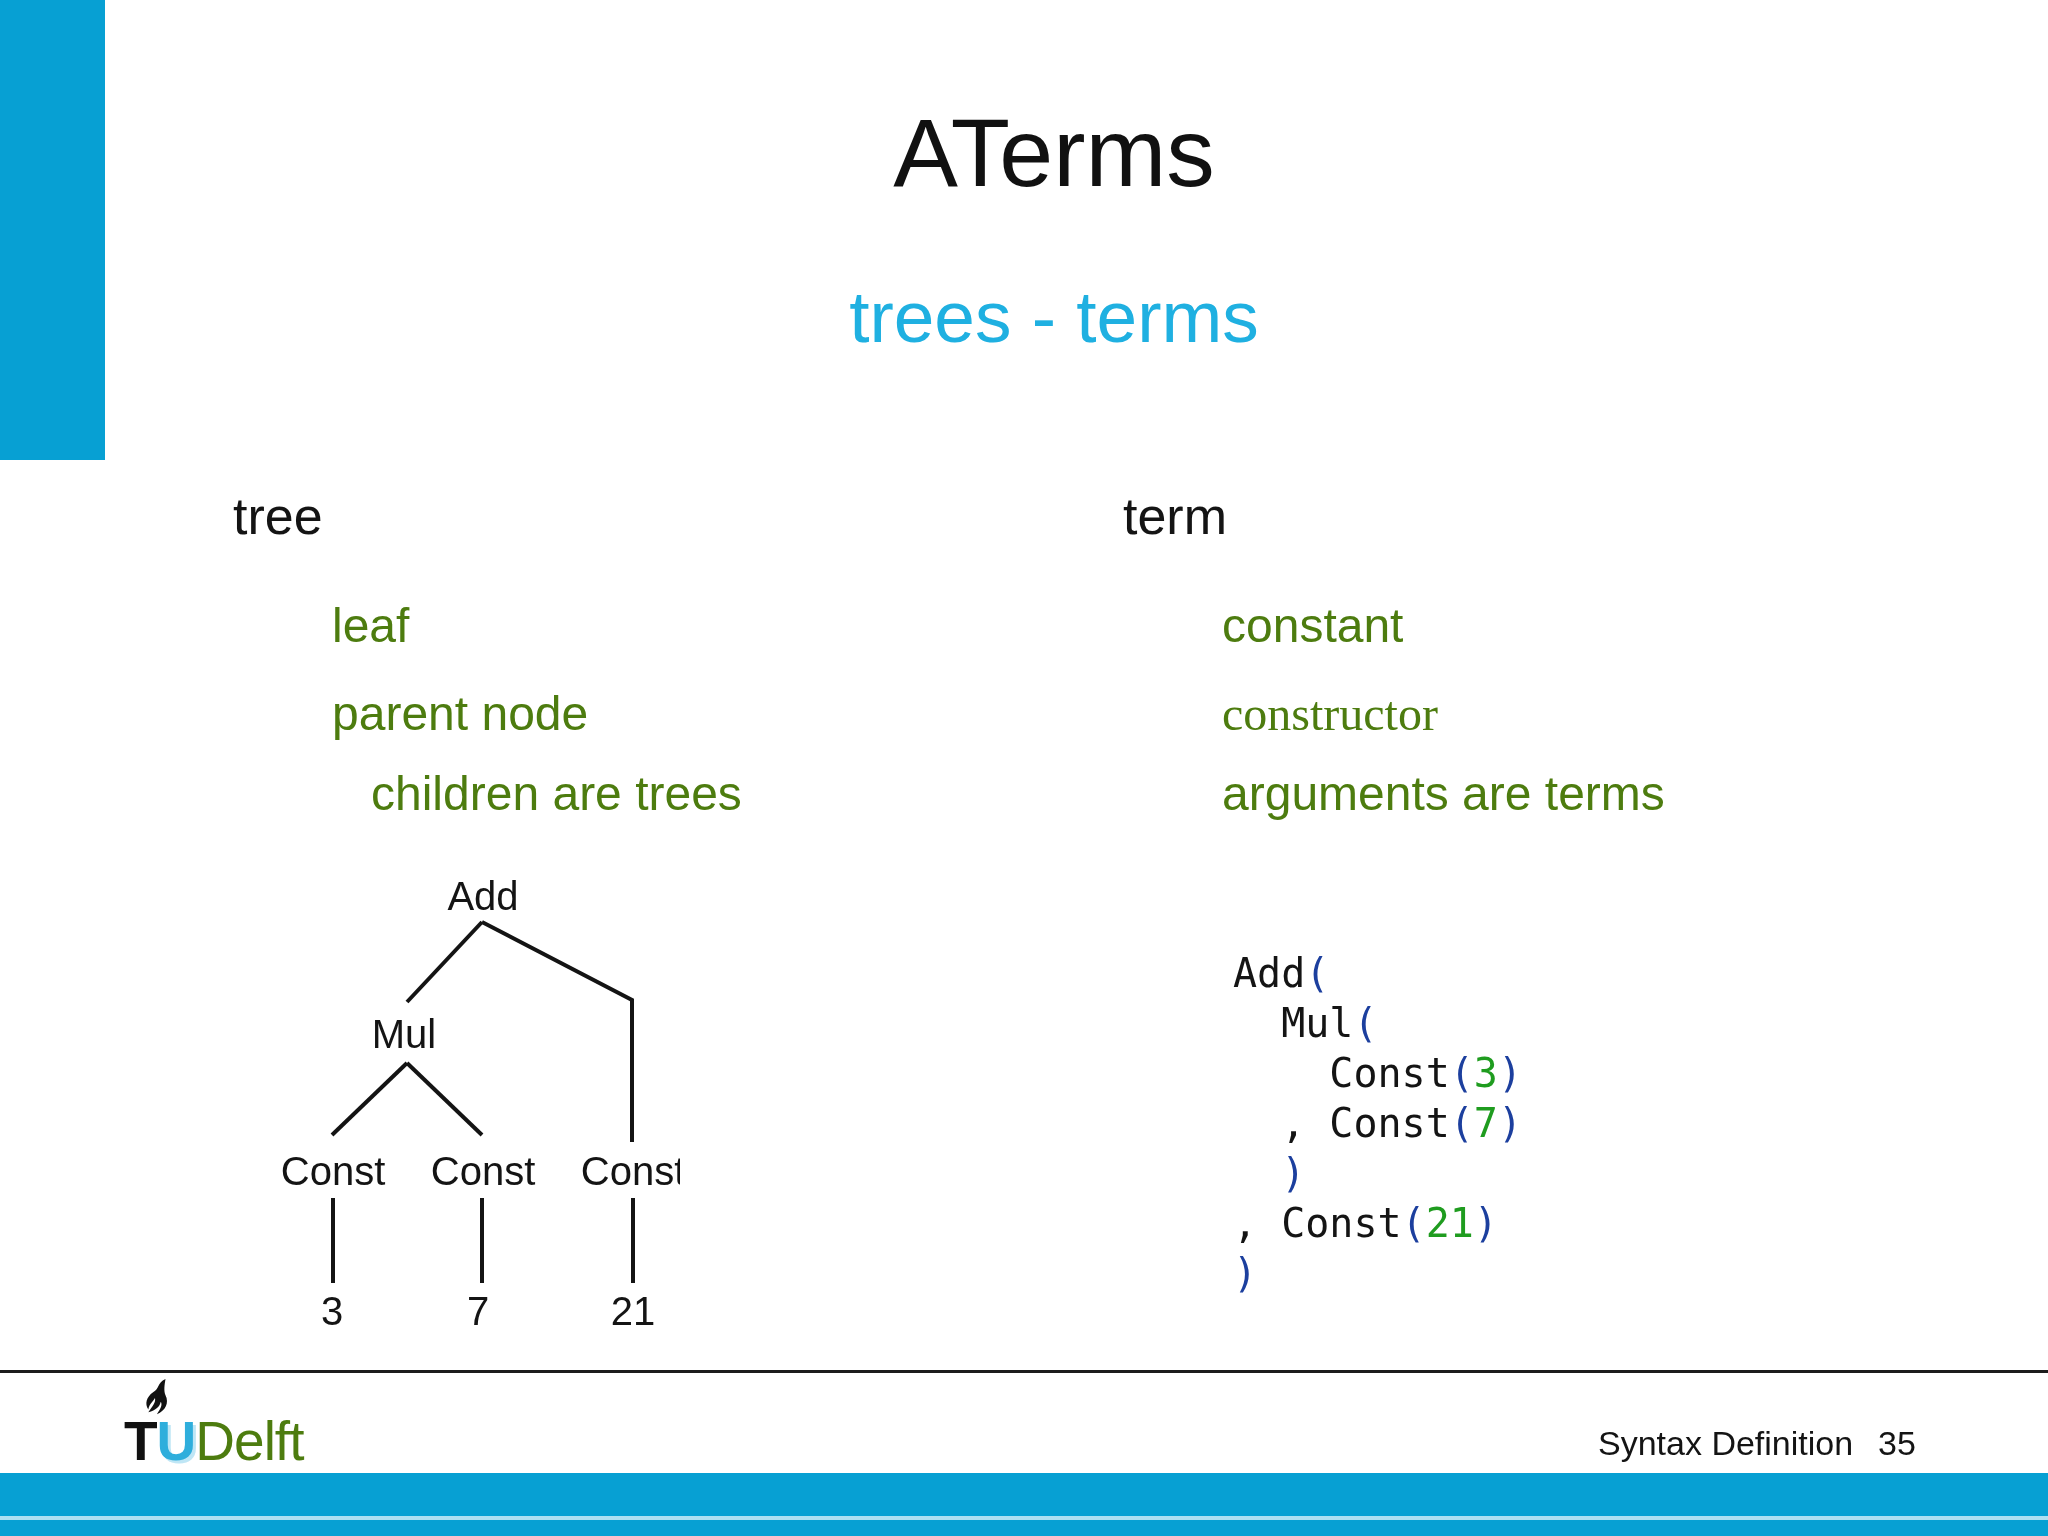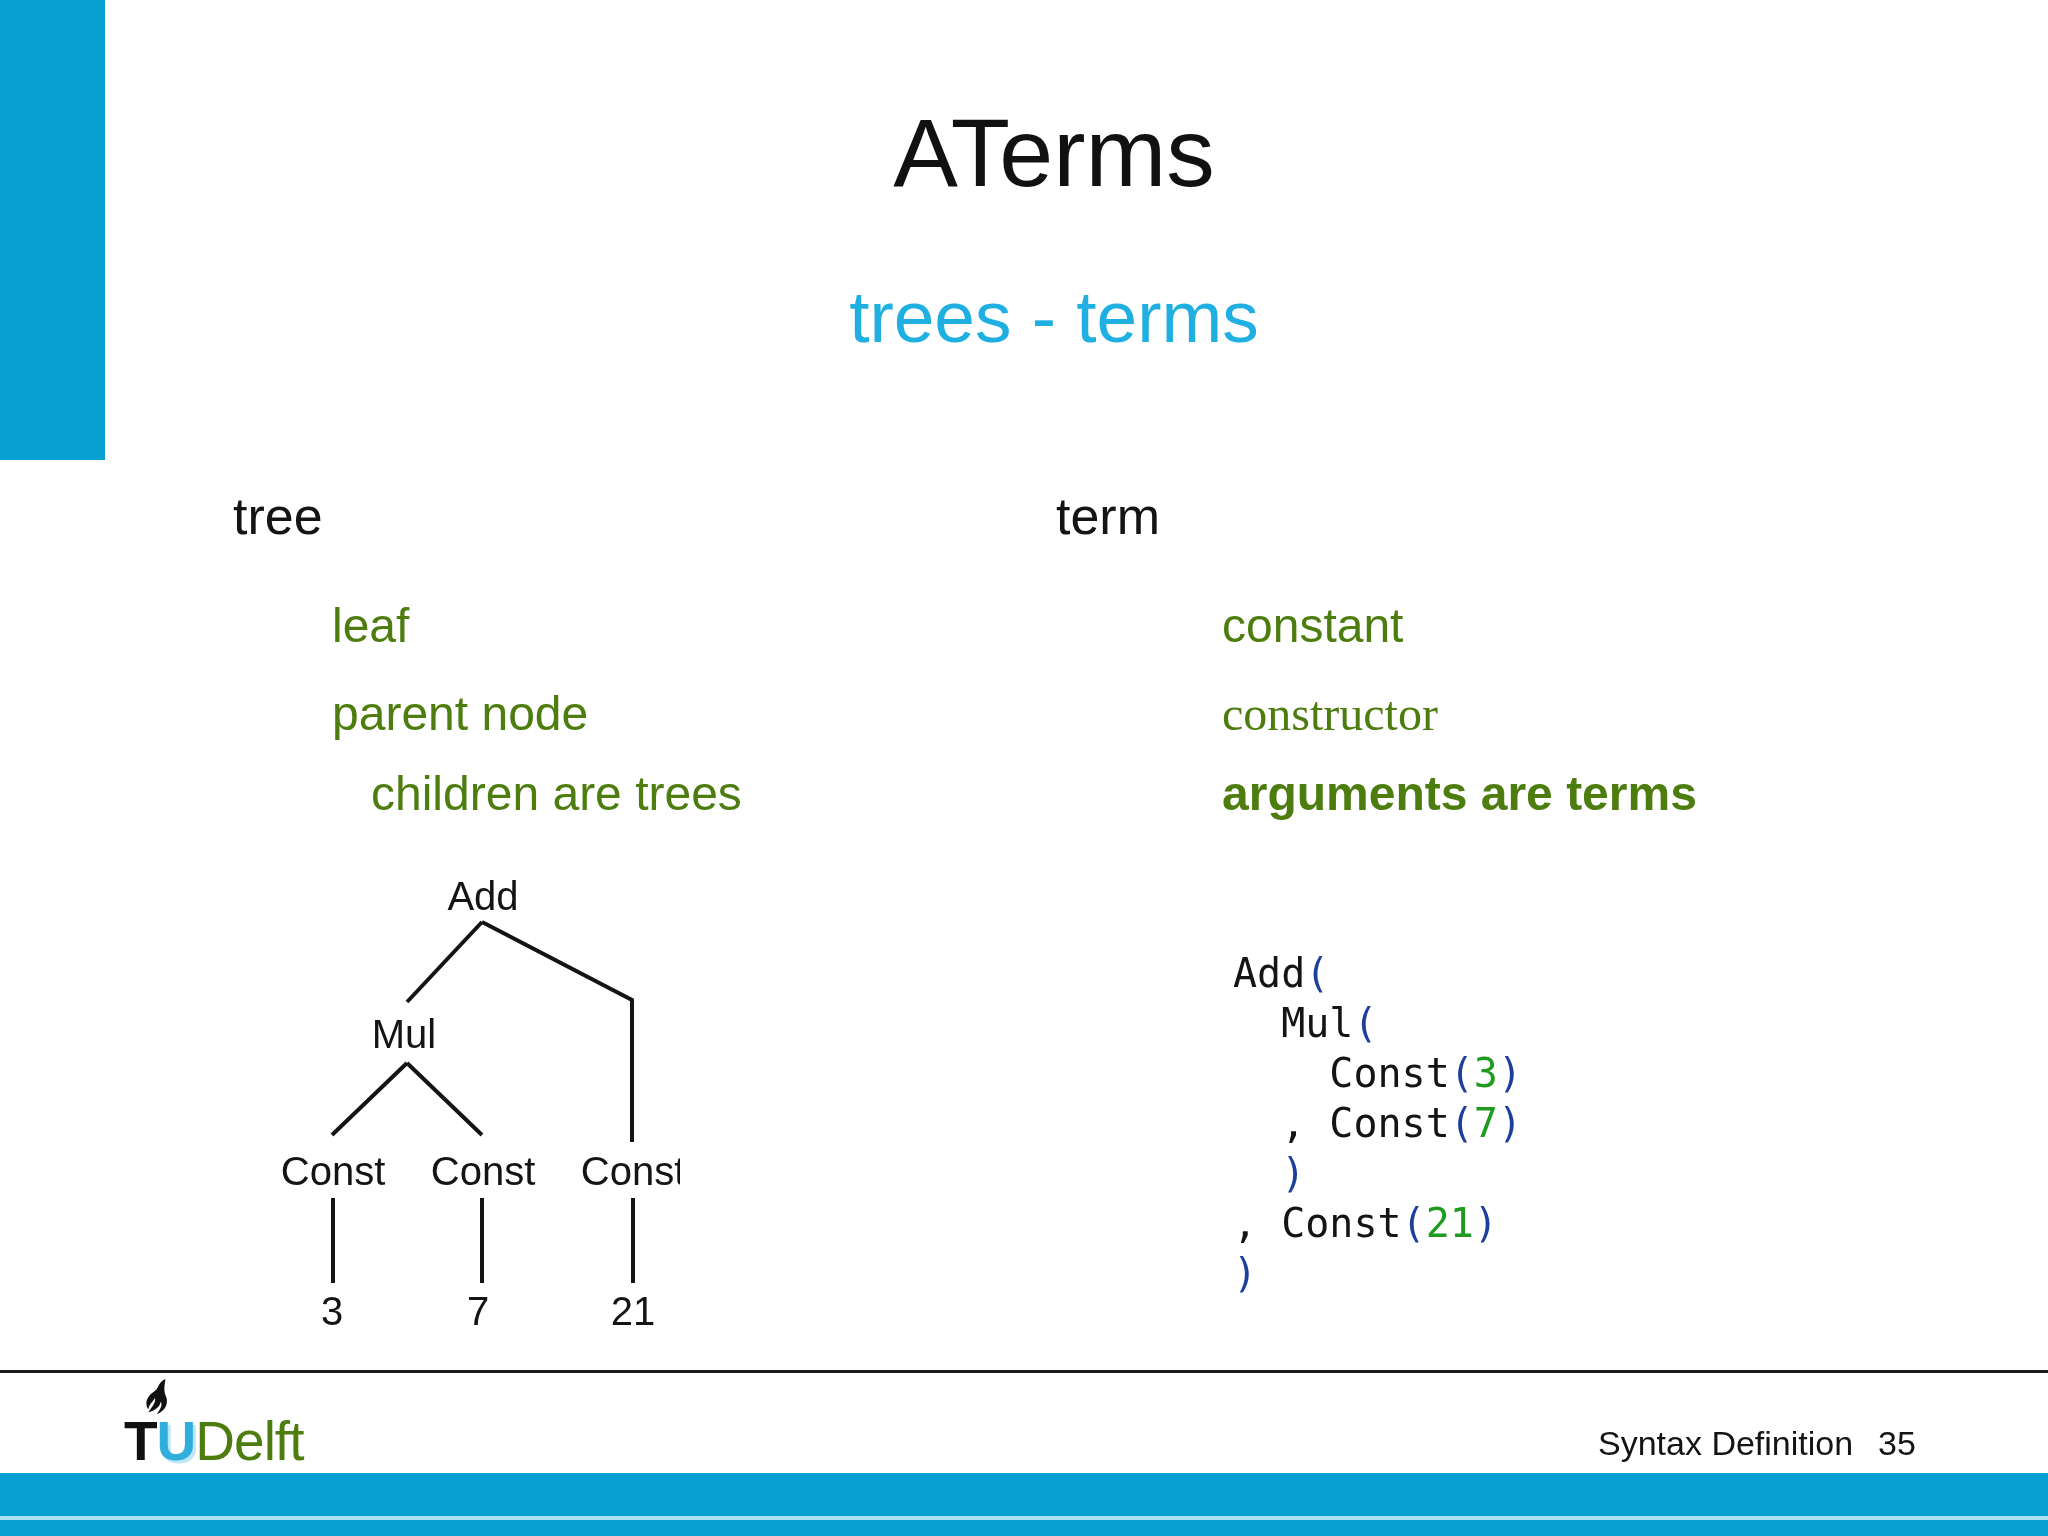--- a/index.html
+++ b/index.html
@@ -7,24 +7,24 @@
     width:2048px;height:1536px;position:relative;overflow:hidden;
     background:#ffffff;font-family:"Liberation Sans",sans-serif;color:#141414;
   }
   .left-bar{position:absolute;left:0;top:0;width:105px;height:460px;background:#07A0D3;}
   .title{position:absolute;left:30px;top:104px;width:2048px;text-align:center;
     font-size:97px;line-height:1;font-weight:400;color:#111;}
   .subtitle{position:absolute;left:30px;top:280px;width:2048px;text-align:center;
     font-size:73px;line-height:1;font-weight:400;color:#1FB0E1;}
   .col-heading{position:absolute;font-size:52px;line-height:1;color:#141414;}
   .heading-tree{left:233px;top:490px;}
-  .heading-term{left:1056px;top:490px;}
+  .heading-term{left:1123px;top:490px;}
   .col-item{position:absolute;font-size:48px;line-height:1;color:#4d7c0f;}
   .li-l0{left:332px;top:602px;} .li-l1{left:332px;top:690px;} .li-l2{left:332px;top:770px;margin-left:39px;}
-  .li-r0{left:1222px;top:602px;} .li-r1{left:1222px;top:690px;font-family:Liberation Serif, serif;} .li-r2{left:1222px;top:770px;font-weight:bold;}
+  .li-r0{left:1222px;top:602px;} .li-r1{left:1222px;top:690px;font-family:Liberation Serif, serif;} .li-r2{left:1222px;top:770px;}
   .tree-svg{position:absolute;left:240px;top:860px;}
   .tree-svg line, .tree-svg polyline{stroke:#141414;stroke-width:4;fill:none;stroke-linecap:butt;}
   .tree-svg text{fill:#141414;font-family:"Liberation Sans",sans-serif;font-size:40px;text-anchor:middle;}
   .code-block{position:absolute;left:1233px;top:948px;
     font-family:"DejaVu Sans Mono",monospace;font-size:40px;line-height:50px;white-space:pre;}
   .tok-name{color:#141414;}
   .tok-paren{color:#1C3F9E;}
   .tok-num{color:#1F9C1F;}
   .footer-rule{position:absolute;left:0;top:1370px;width:2048px;height:3px;background:#1c1c1c;}
   .logo{position:absolute;left:100px;top:1376px;width:300px;height:95px;}

